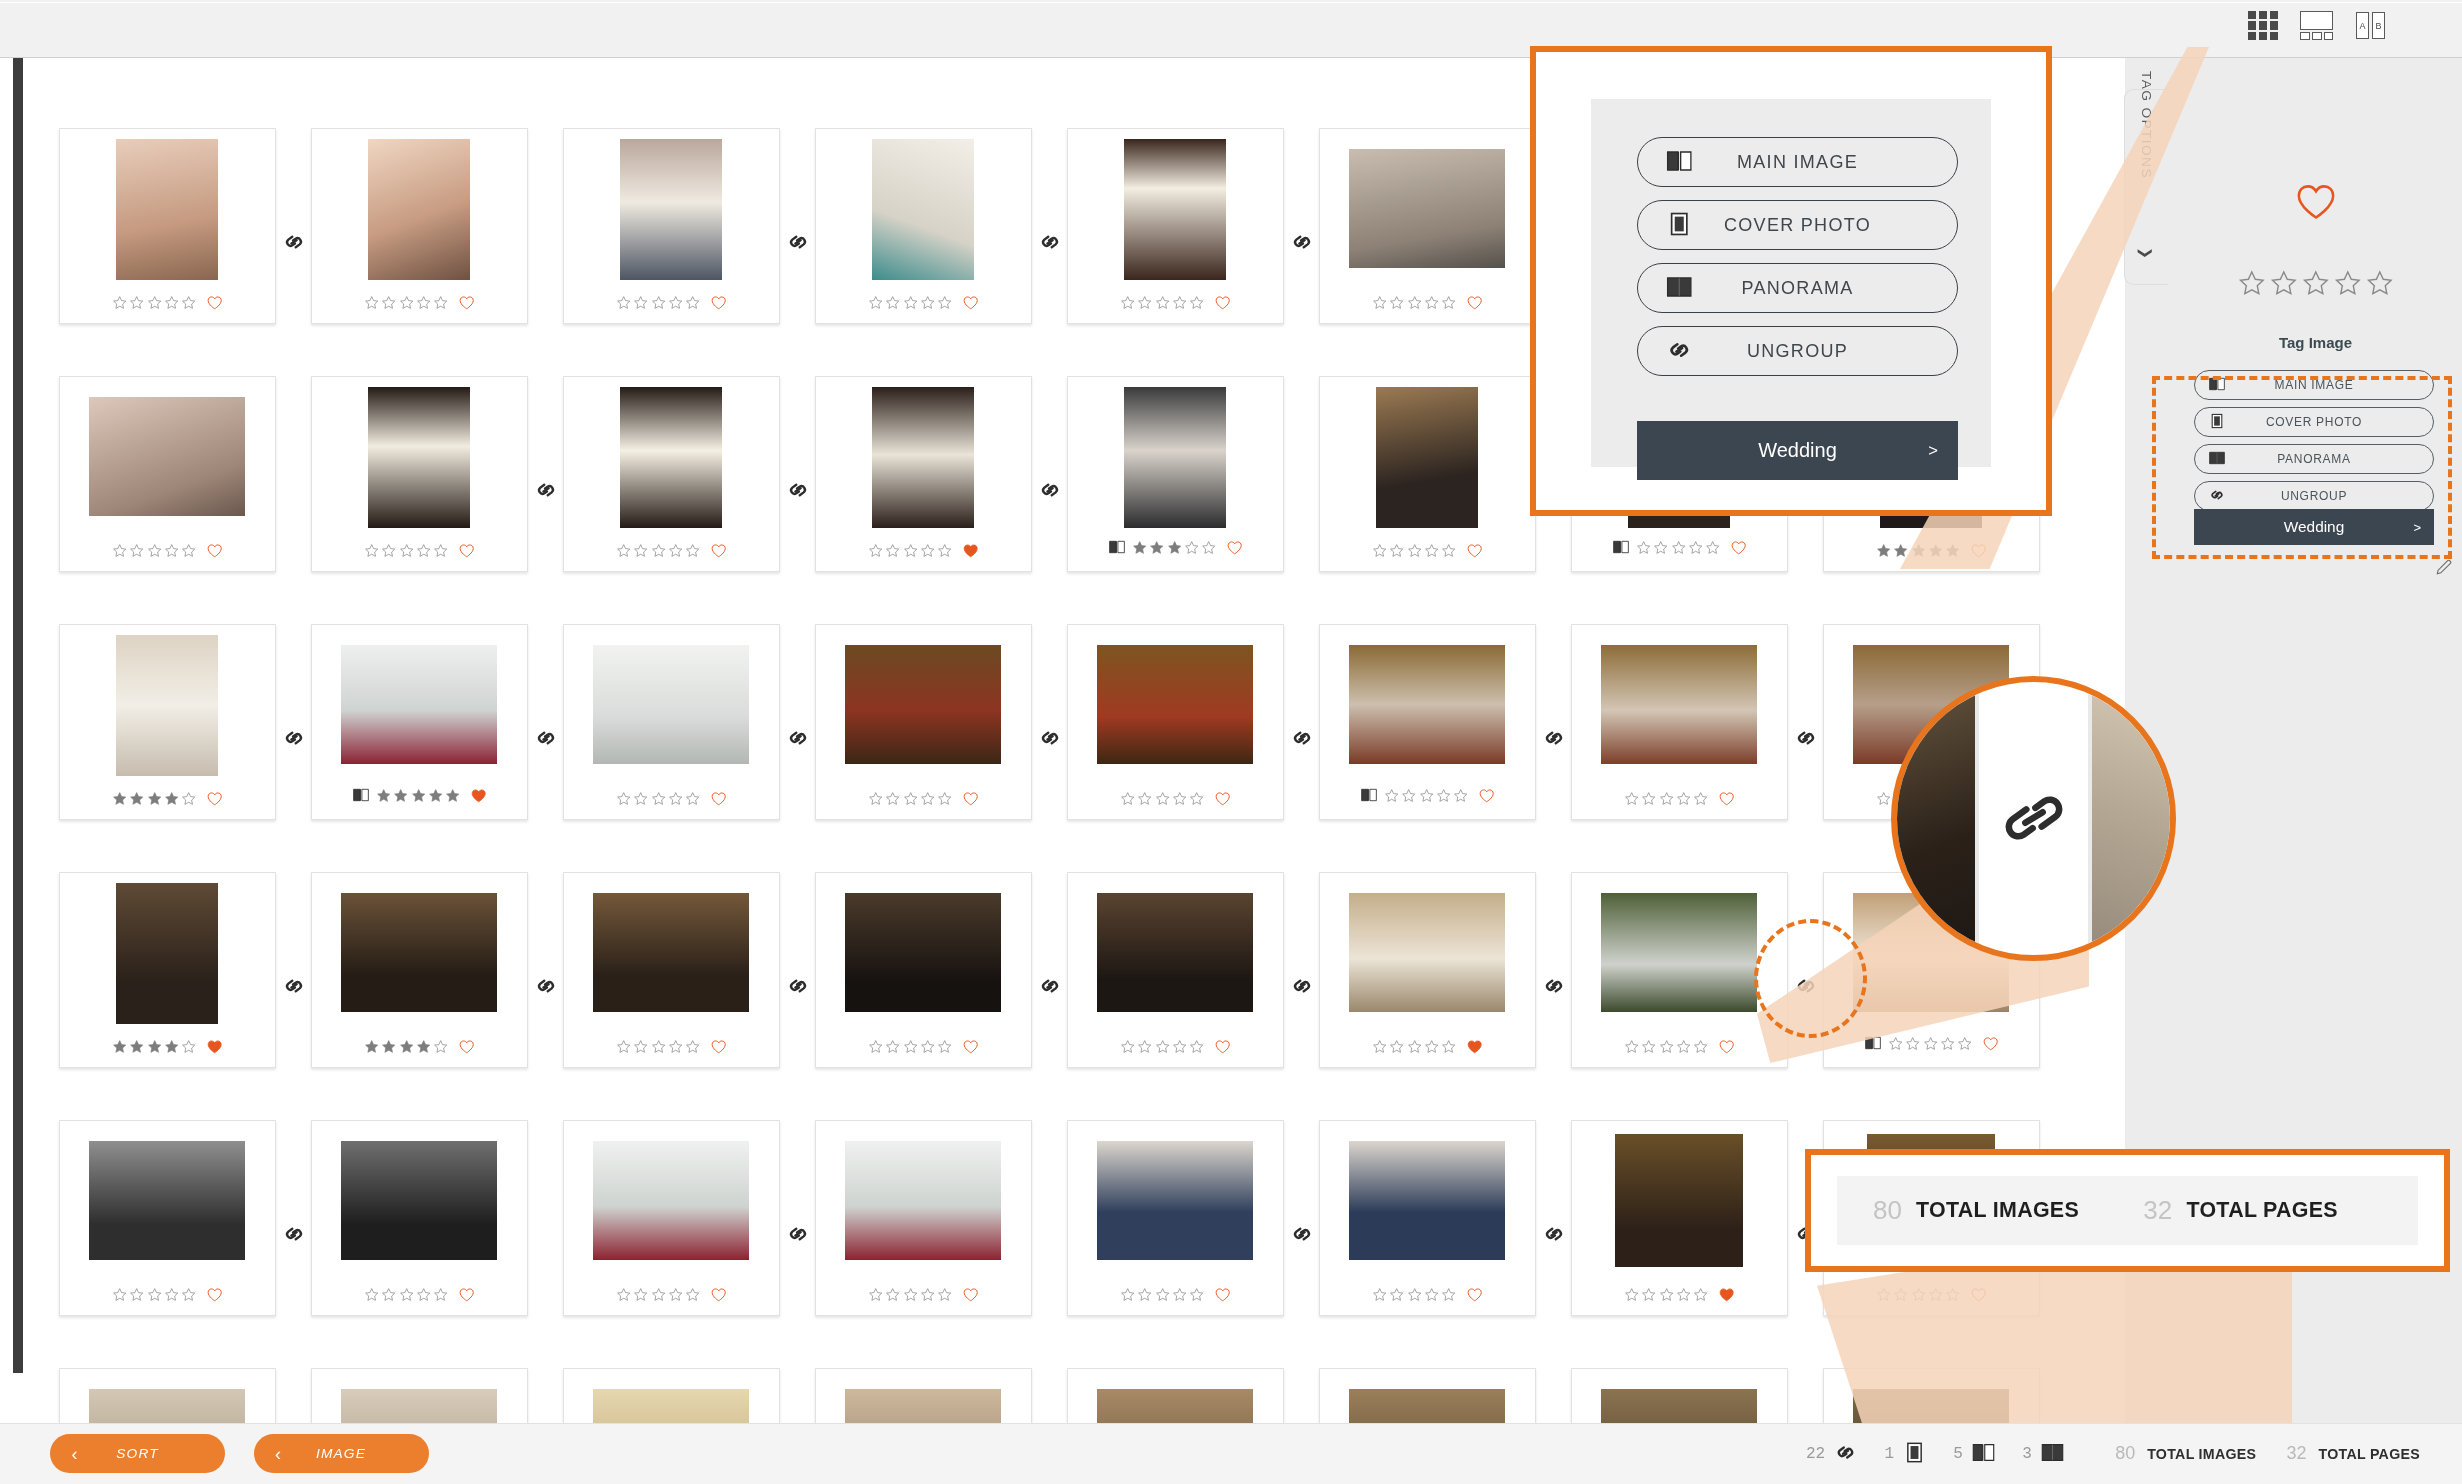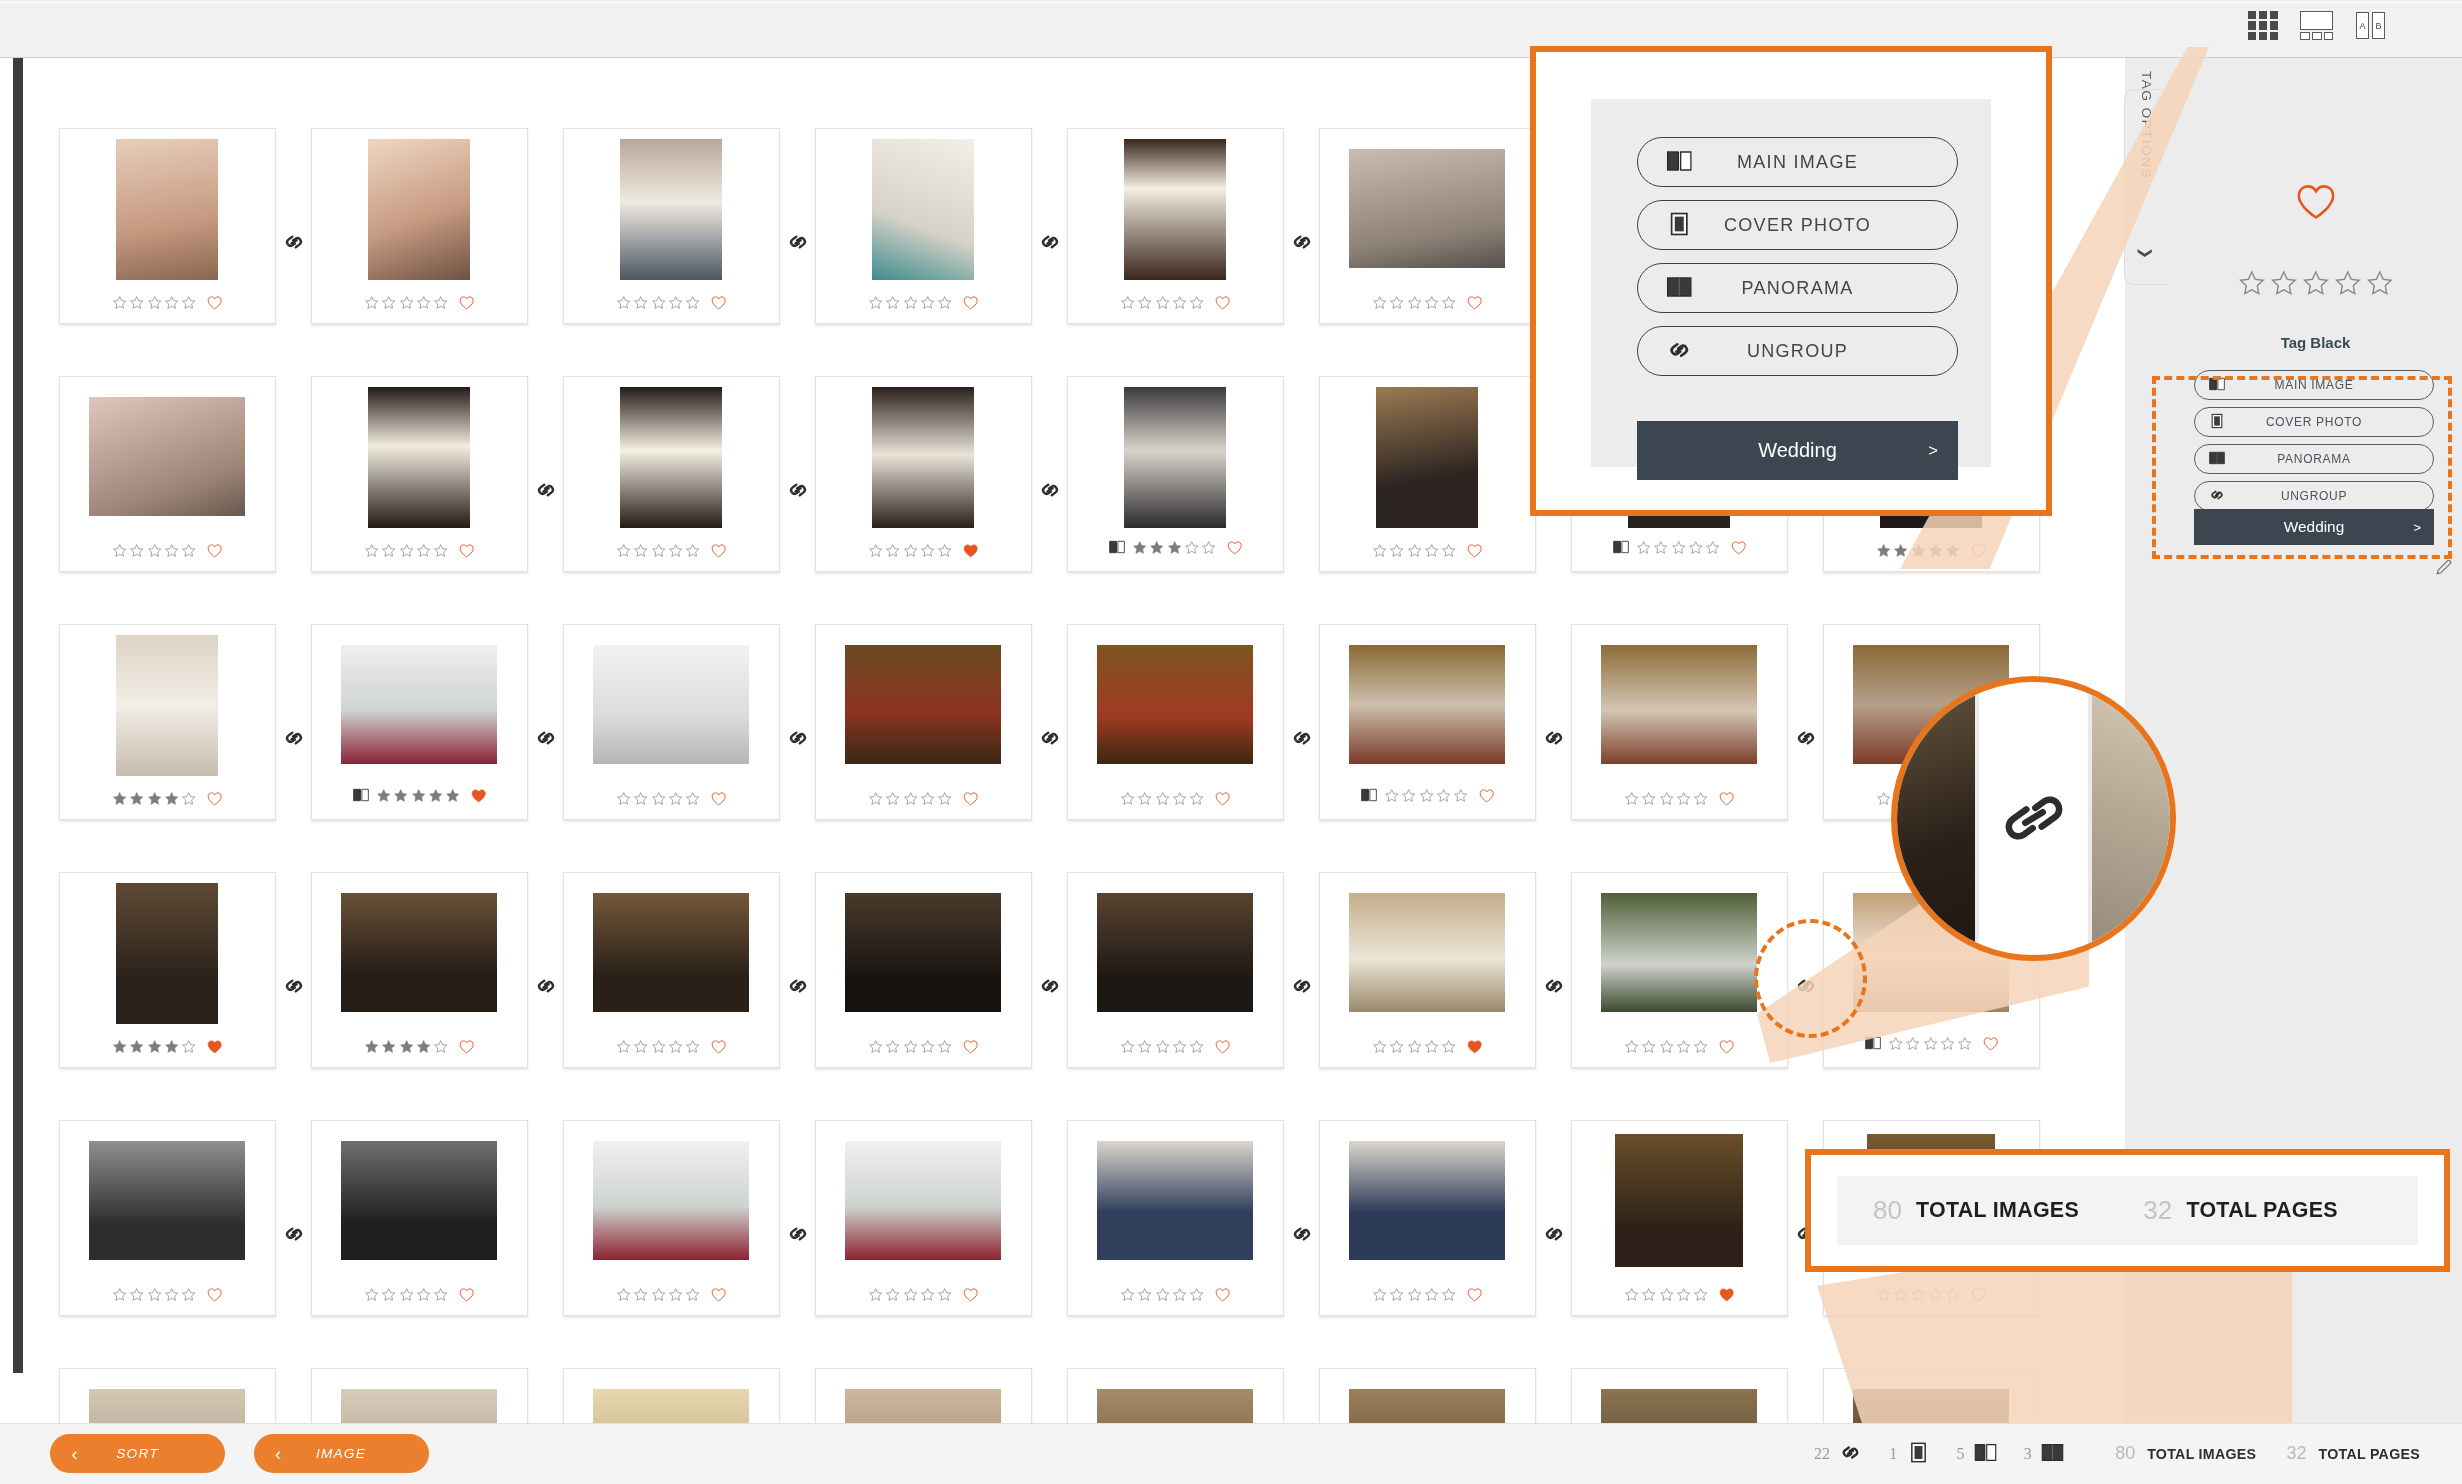--- a/index.html
+++ b/index.html
@@ -160,21 +160,21 @@
   .pill {
     width:175px; height:39px; border-radius:19.6px; background:#ec7f2e;
     display:flex; align-items:center; position:relative; cursor:pointer;
   }
   .pill .pc { position:absolute; left:21.4px; color:#fff; font-size:18px; line-height:1;}
   .pill .pl { width:100%; text-align:center; color:#ffffff; font-size:13.7px; letter-spacing:1.2px;font-style:italic;}
   #bottom-right {
     position:absolute; right:0; top:0; height:59px; display:flex; align-items:center;
   }
   .counter { display:flex; align-items:center; gap:8.3px; margin-right:26px;}
-  .counter .num { color:#9a9a9a; font-size:16px; font-family:Liberation Serif, serif;}
+  .counter .num { color:#9a9a9a; font-size:16px; font-family:Liberation Mono, monospace;}
   #totals-box {
     display:flex; align-items:center; gap:12px;
     padding:0 24px; height:59px;
   }
   #totals-box .num { color:#b9b9b9; font-size:18px; }
   #totals-box .lbl { color:#2f2f2f; font-size:14.2px; font-weight:bold; letter-spacing:0.3px; margin-right:18px;}
 
   
   .dashbox {
     position:absolute; border:4.2px dashed #e8741c; pointer-events:none;
@@ -1671,21 +1671,21 @@
           <path d="M12 2.5l2.9 6.2 6.6.8-4.9 4.6 1.3 6.7L12 17.5l-5.9 3.3 1.3-6.7L2.5 9.5l6.6-.8z" fill="none" stroke="#8a8a8a" stroke-width="1.2"></path>
         </svg>
       <svg class="pstar" viewBox="0 0 24 24">
           <path d="M12 2.5l2.9 6.2 6.6.8-4.9 4.6 1.3 6.7L12 17.5l-5.9 3.3 1.3-6.7L2.5 9.5l6.6-.8z" fill="none" stroke="#8a8a8a" stroke-width="1.2"></path>
         </svg>
       <svg class="pstar" viewBox="0 0 24 24">
           <path d="M12 2.5l2.9 6.2 6.6.8-4.9 4.6 1.3 6.7L12 17.5l-5.9 3.3 1.3-6.7L2.5 9.5l6.6-.8z" fill="none" stroke="#8a8a8a" stroke-width="1.2"></path>
         </svg>
     </div>
 
-    <div id="tag-image-label">Tag Black</div>
+    <div id="tag-image-label">Tag Image</div>
 
     <div id="tagbuttons">
         <div class="tagbtn">
           <span class="tb-ico"><svg width="18" height="18" viewBox="0 0 24 24">
               <path d="M2.2 4.4h8.6v15.2H2.2z" fill="#3a3a3a"></path>
               <path d="M13.2 4.4h8.6v15.2h-8.6z" fill="#ffffff" stroke="#2d2d2d" stroke-width="1.1"></path>
               <path d="M2.2 4.4h8.6v15.2H2.2z" fill="none" stroke="#2d2d2d" stroke-width="1.1"></path>
               <path d="M11.3 4.2v15.6" stroke="#2d2d2d" stroke-width="1.1"></path>
             </svg></span>
           <span class="tb-lab">MAIN IMAGE</span>

